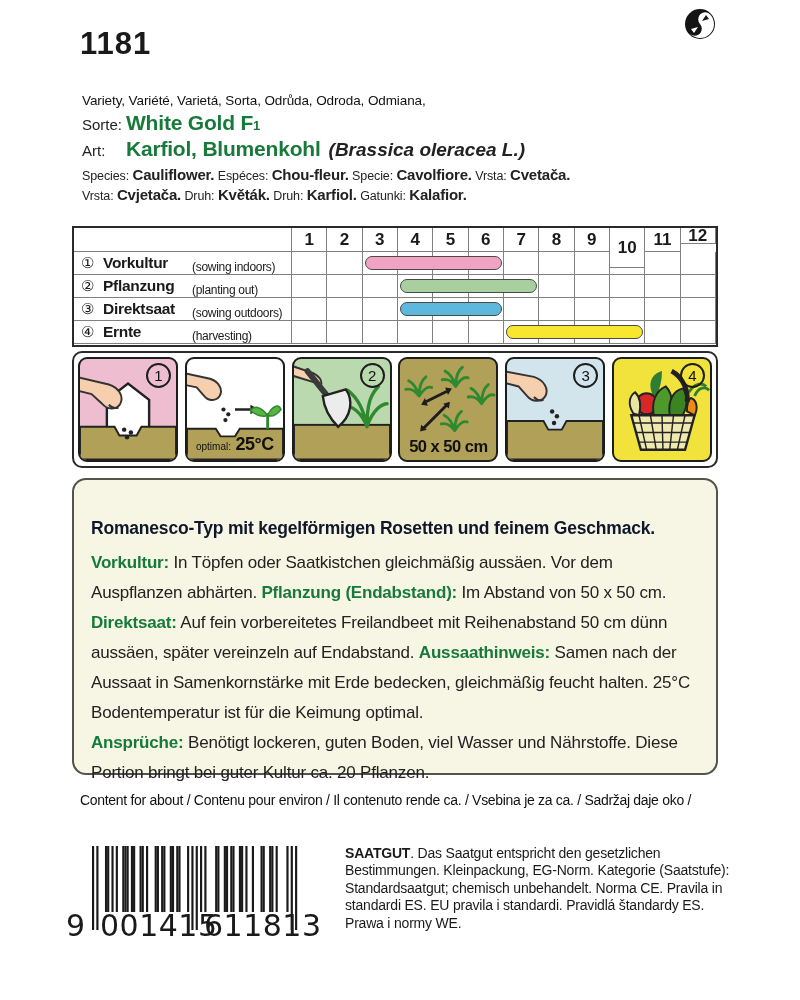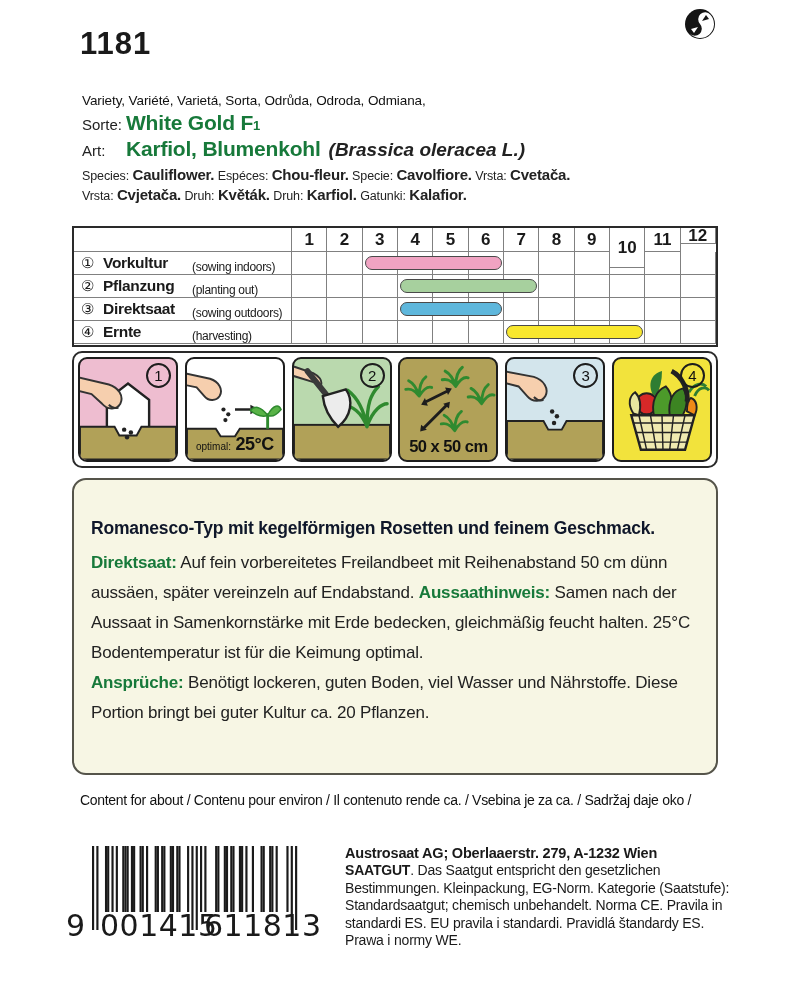--- a/index.html
+++ b/index.html
@@ -283,20 +283,21 @@
         <path d="M20,66 H82 M22,76 H79 M25,86 H76"></path>
       </g>
       <path d="M60,12 C72,18 78,34 76,44" fill="none" stroke="#222" stroke-width="5"></path>
     </svg>
   </div>
 </div>
 
 <div class="abs desc-box">
   <div class="desc-headline">Romanesco-Typ mit kegelförmigen Rosetten und feinem Geschmack.</div>
   <div>
+      <div class="desc-p"><span class="hl">Vorkultur:</span><span> In Töpfen oder Saatkistchen gleichmäßig aussäen. Vor dem Auspflanzen abhärten. </span><span class="hl">Pflanzung (Endabstand):</span><span> Im Abstand von 50 x 50 cm.</span></div>
       <div class="desc-p"><span class="hl">Direktsaat:</span><span> Auf fein vorbereitetes Freilandbeet mit Reihenabstand 50 cm dünn aussäen, später vereinzeln auf Endabstand. </span><span class="hl">Aussaathinweis:</span><span> Samen nach der Aussaat in Samenkornstärke mit Erde bedecken, gleichmäßig feucht halten. 25°C Bodentemperatur ist für die Keimung optimal.</span></div>
       <div class="desc-p"><span class="hl">Ansprüche:</span><span> Benötigt lockeren, guten Boden, viel Wasser und Nährstoffe. Diese Portion bringt bei guter Kultur ca. 20 Pflanzen.</span></div>
     </div>
 </div>
 
 <div class="abs content-note">
     <div>Content for about / Contenu pour environ / Il contenuto rende ca. / Vsebina je za ca. / Sadržaj daje oko /</div>
   </div>
 
 <div class="abs barcode-block">
@@ -346,15 +347,14 @@
       <rect x="194.40" y="0" width="2.16" height="66" fill="#1a1a1a"></rect>
       <rect x="198.72" y="0" width="2.16" height="84" fill="#1a1a1a"></rect>
       <rect x="203.04" y="0" width="2.16" height="84" fill="#1a1a1a"></rect>
     </svg>
   <span class="bc-digit bc-prefix">9</span>
   <span class="bc-digit bc-g1">001415</span>
   <span class="bc-digit bc-g2">611813</span>
 </div>
 
 <div class="abs address-block">
-  <div class="addr-bold">Austrosaat AG; Oberlaaerstr. 279, A-1232 Wien</div>
   <div class="legal"><b>SAATGUT</b><span>. Das Saatgut entspricht den gesetzlichen Bestimmungen. Kleinpackung, EG-Norm. Kategorie (Saatstufe): Standardsaatgut; chemisch unbehandelt. Norma CE. Pravila in standardi ES. EU pravila i standardi. Pravidlá štandardy ES. Prawa i normy WE.</span></div>
 </div>
 
 </body></html>

